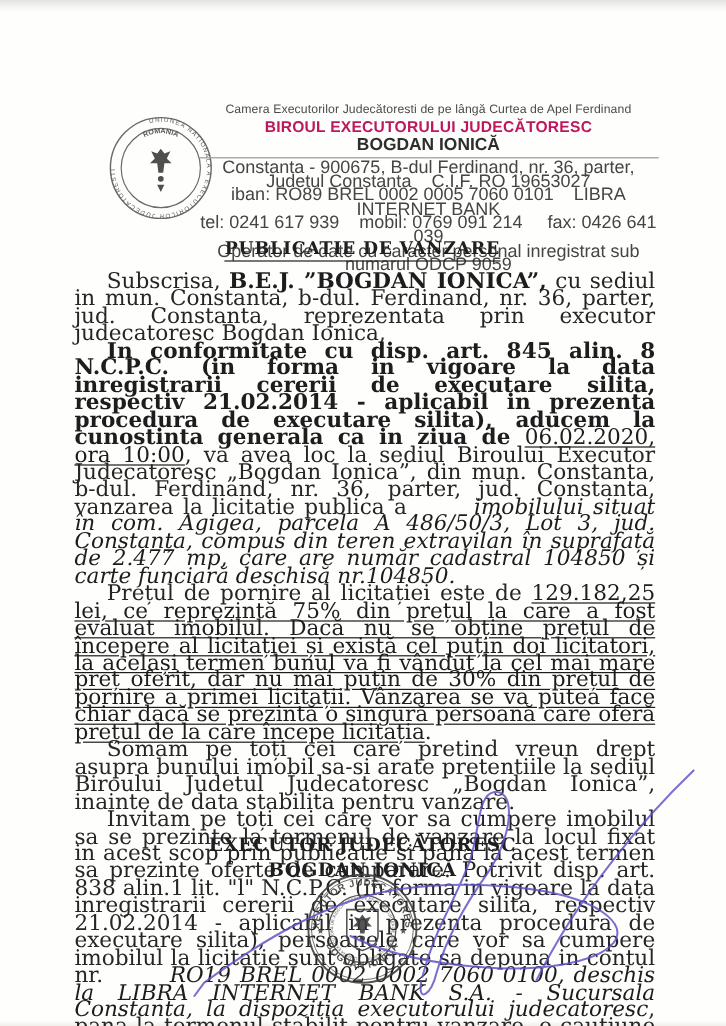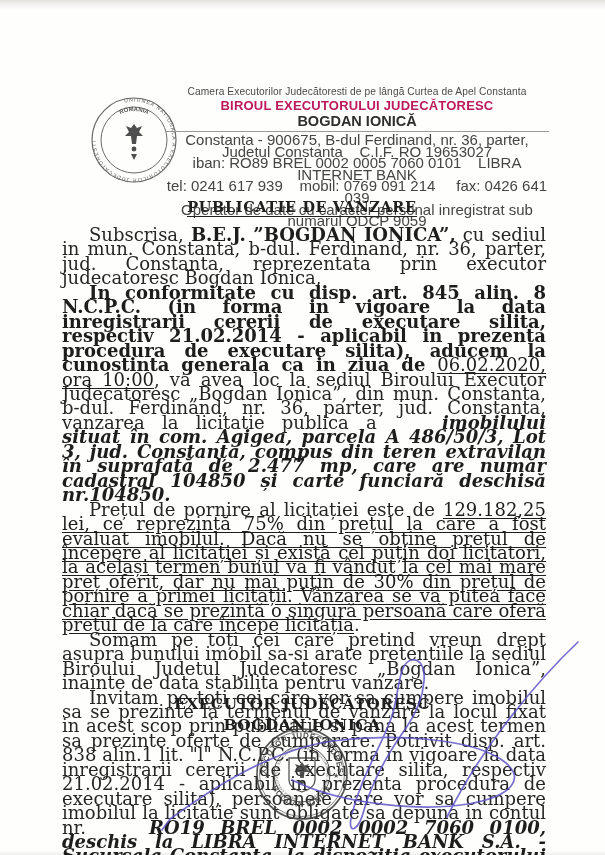--- a/index.html
+++ b/index.html
@@ -43,21 +43,21 @@
   }
 
   
   .body-text{
     position:absolute;left:62px;top:228px;width:484px;
     font-size:18px;line-height:14.45px;text-align:justify;color:#262626;
   }
   .body-text p{margin:0;text-indent:27px;}
   .b{font-weight:bold;color:#1d1d1d;}
   .bu{font-weight:normal;color:#1d1d1d;text-decoration:underline;text-underline-offset:2px;}
-  .bi{font-weight:bold;font-style:italic;color:#1d1d1d;margin-left:48px;}
+  .bi{font-weight:normal;font-style:italic;color:#1d1d1d;margin-left:48px;}
 
   
   .sig-block{
     position:absolute;left:147px;top:694px;width:310px;text-align:center;
     font-weight:bold;color:#1e1e1e;
   }
   .sig-block .l1{font-size:15.5px;letter-spacing:.4px;}
   .sig-block .l2{font-size:15.5px;letter-spacing:.4px;margin-top:2px;}
 
   .stamp{position:absolute;left:227px;top:697px;width:150px;height:150px;}
@@ -85,21 +85,21 @@
     </text>
 
     <g fill="#4f4f4f">
       <path d="M 0 -16 L 3 -12 L 8 -14 L 5 -8 L 9 -4 L 3 -4 L 2 4 L -2 4 L -3 -4 L -9 -4 L -5 -8 L -8 -14 L -3 -12 Z"></path>
       <circle cx="0" cy="9" r="2.4"></circle>
       <path d="M -3 14 L 3 14 L 0 20 Z"></path>
     </g>
   </svg>
 
   <div class="hdr">
-    <div class="camera">Camera Executorilor Judecătoresti de pe lângă Curtea de Apel Constanta</div>
+    <div class="camera">Camera Executorilor Judecătoresti de pe lângă Curtea de Apel Ferdinand</div>
     <div class="office">BIROUL EXECUTORULUI JUDECĂTORESC</div>
     <div class="execname">BOGDAN IONICĂ</div>
     <div class="rule"></div>
     <div class="addr">Constanta - 900675, B-dul Ferdinand, nr. 36, parter, Judetul Constanta    C.I.F. RO 19653027</div>
     <div class="addr">iban: RO89 BREL 0002 0005 7060 0101    LIBRA INTERNET BANK</div>
     <div class="addr">tel: 0241 617 939    mobil: 0769 091 214     fax: 0426 641 039</div>
     <div class="addr">Operator de date cu caracter personal inregistrat sub numarul ODCP 9059</div>
   </div>
 
   <div class="title-wrap">

